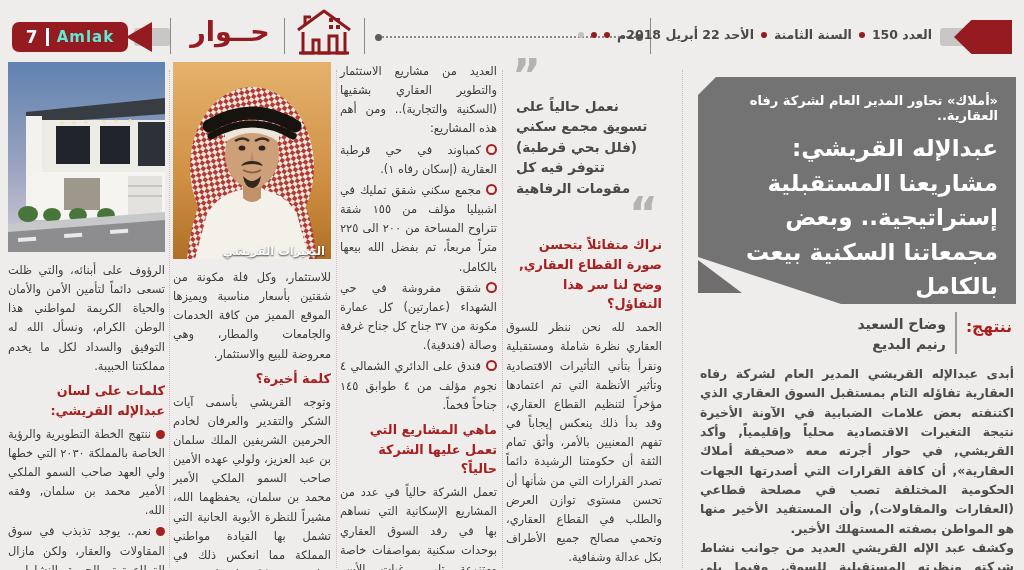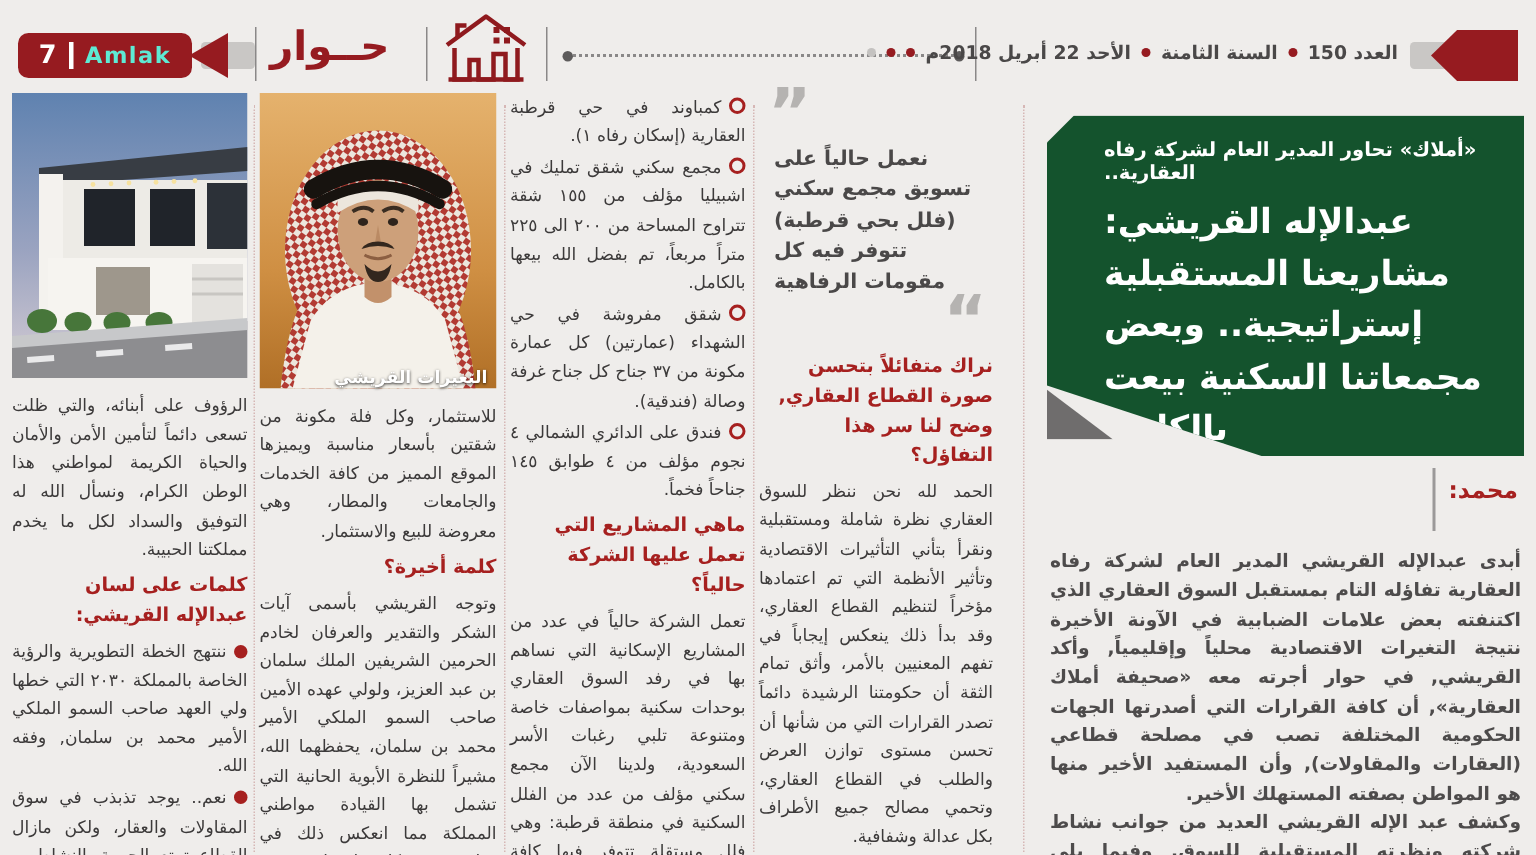--- a/index.html
+++ b/index.html
@@ -9,38 +9,38 @@
   
   .hdr-el{position:absolute;}
   .vbar{position:absolute;top:18px;width:1px;height:36px;background:#8a8888;}
   .badge{left:12px;top:22px;height:30px;width:160px;direction:ltr;}
   .badge-tab{position:absolute;left:122px;top:6px;width:36px;height:18px;background:#c9c7c5;border-radius:3px;}
   .badge-main{position:absolute;left:0;top:0;width:116px;height:30px;background:#961b20;border-radius:7px;display:flex;align-items:center;justify-content:center;gap:8px;}
   .badge-num{color:#fff;font-weight:bold;font-size:17px;}
   .badge-sep{width:3px;height:18px;background:#fff;}
   .badge-brand{color:#5eead4;font-weight:bold;font-size:15px;letter-spacing:1px;}
   .badge-arrow{position:absolute;left:114px;top:0;width:26px;height:30px;background:#961b20;clip-path:polygon(0 50%,100% 0,100% 100%);}
-  .section-title{left:180px;top:16px;width:100px;color:#961b20;font-size:27px;font-weight:bold;text-align:left;}
+  .section-title{left:180px;top:16px;width:100px;color:#961b20;font-size:27px;font-weight:bold;text-align:center;}
   .logo-box{left:296px;top:8px;}
   .dotline{left:378px;top:36px;width:262px;border-top:2px dotted #8a8888;}
   .dotline .enddot{position:absolute;top:-4px;width:7px;height:7px;border-radius:50%;background:#5d5b5b;}
   .issue-block{position:absolute;right:92px;top:27px;display:flex;align-items:center;gap:7px;direction:rtl;color:#4a4848;font-size:12.5px;font-weight:bold;white-space:nowrap;}
   .red-dot{width:6px;height:6px;border-radius:50%;background:#961b20;display:inline-block;}
   .gray-dot{width:6px;height:6px;border-radius:50%;background:#c4c2c0;display:inline-block;}
   .flag{position:absolute;right:12px;top:20px;width:72px;height:34px;direction:ltr;}
   .flag-tab{position:absolute;left:0;top:8px;width:32px;height:18px;background:#c9c7c5;border-radius:3px;}
   .flag-main{position:absolute;right:0;top:0;width:58px;height:34px;background:#961b20;clip-path:polygon(0 50%,30% 0,100% 0,100% 100%,30% 100%);}
 
   
   .colrule{position:absolute;top:70px;height:498px;width:0;border-left:1px dotted #d6b7b5;}
 
   
-  .hl-box{position:absolute;left:698px;top:77px;width:318px;height:227px;background:#14532d;
+  .hl-box{position:absolute;left:698px;top:77px;width:318px;height:227px;background:#737373;
           clip-path:polygon(18px 0,100% 0,100% 100%,143px 100%,0 180px,0 18px);
-          padding:16px 18px 0 38px;box-sizing:border-box;text-align:left;}
+          padding:16px 18px 0 38px;box-sizing:border-box;text-align:right;}
   .hl-kicker{color:#fff;font-size:13px;font-weight:bold;margin:0 0 8px;}
   .hl-title{color:#fff;font-size:23px;font-weight:bold;line-height:1.5;margin:0;}
   .hl-fold{position:absolute;left:698px;top:257px;width:44px;height:36px;background:#6f6d6d;clip-path:polygon(0 8%,100% 100%,0 100%);}
 
   
   .byline{position:absolute;left:700px;top:312px;width:312px;display:flex;align-items:flex-start;gap:9px;}
   .byline-label{color:#a6201f;font-size:15.5px;font-weight:bold;padding-top:6px;}
   .byline-rule{width:2px;height:42px;background:#9b9999;}
   .byline-names{color:#4a4848;font-size:14px;font-weight:bold;line-height:1.45;padding-top:2px;}
 
@@ -127,39 +127,44 @@
   <div class="colrule" style="left:502px;"></div>
   <div class="colrule" style="left:682px;"></div>
 
   <div class="hl-fold"></div>
   <div class="hl-box">
     <p class="hl-kicker">«أملاك» تحاور المدير العام لشركة رفاه العقارية..</p>
     <p class="hl-title">عبدالإله القريشي: مشاريعنا المستقبلية إستراتيجية.. وبعض مجمعاتنا السكنية بيعت بالكامل</p>
   </div>
 
   <div class="byline">
-    <span class="byline-label">محمد:</span>
+    <span class="byline-label">ننتهج:</span>
     <span class="byline-rule"></span>
+    <span class="byline-names">
+      <span style="display:block">وضاح السعيد</span>
+      <span style="display:block">رنيم البديع</span>
+    </span>
   </div>
 
   <div class="intro">
     <p>أبدى عبدالإله القريشي المدير العام لشركة رفاه العقارية تفاؤله التام بمستقبل السوق العقاري الذي اكتنفته بعض علامات الضبابية في الآونة الأخيرة نتيجة التغيرات الاقتصادية محلياً وإقليمياً, وأكد القريشي, في حوار أجرته معه «صحيفة أملاك العقارية», أن كافة القرارات التي أصدرتها الجهات الحكومية المختلفة تصب في مصلحة قطاعي (العقارات والمقاولات), وأن المستفيد الأخير منها هو المواطن بصفته المستهلك الأخير.</p>
     <p>وكشف عبد الإله القريشي العديد من جوانب نشاط شركته ونظرته المستقبلية للسوق, وفيما يلي مضابط الحوار:</p>
   </div>
 
   <div class="col c4">
     <div class="qmark top">”</div>
     <div class="pullquote">نعمل حالياً على تسويق مجمع سكني (فلل بحي قرطبة) تتوفر فيه كل مقومات الرفاهية</div>
     <div class="qmark bottom">“</div>
     <p class="q">نراك متفائلاً بتحسن صورة القطاع العقاري, وضح لنا سر هذا التفاؤل؟</p>
     <p class="bodytxt">الحمد لله نحن ننظر للسوق العقاري نظرة شاملة ومستقبلية ونقرأ بتأني التأثيرات الاقتصادية وتأثير الأنظمة التي تم اعتمادها مؤخراً لتنظيم القطاع العقاري، وقد بدأ ذلك ينعكس إيجاباً في تفهم المعنيين بالأمر، وأثق تمام الثقة أن حكومتنا الرشيدة دائماً تصدر القرارات التي من شأنها أن تحسن مستوى توازن العرض والطلب في القطاع العقاري، وتحمي مصالح جميع الأطراف بكل عدالة وشفافية.</p>
 
   </div>
 
   <div class="col c3">
+    <p class="bodytxt">العديد من مشاريع الاستثمار والتطوير العقاري بشقيها (السكنية والتجارية).. ومن أهم هذه المشاريع:</p>
     <p class="bodytxt"><span class="ring"></span><span>كمباوند في حي قرطبة العقارية (إسكان رفاه ١).</span></p>
     <p class="bodytxt"><span class="ring"></span><span>مجمع سكني شقق تمليك في اشبيليا مؤلف من ١٥٥ شقة تتراوح المساحة من ٢٠٠ الى ٢٢٥ متراً مربعاً، تم بفضل الله بيعها بالكامل.</span></p>
     <p class="bodytxt"><span class="ring"></span><span>شقق مفروشة في حي الشهداء (عمارتين) كل عمارة مكونة من ٣٧ جناح كل جناح غرفة وصالة (فندقية).</span></p>
     <p class="bodytxt"><span class="ring"></span><span>فندق على الدائري الشمالي ٤ نجوم مؤلف من ٤ طوابق ١٤٥ جناحاً فخماً.</span></p>
     <p class="q">ماهي المشاريع التي تعمل عليها الشركة حالياً؟</p>
     <p class="bodytxt">تعمل الشركة حالياً في عدد من المشاريع الإسكانية التي نساهم بها في رفد السوق العقاري بوحدات سكنية بمواصفات خاصة ومتنوعة تلبي رغبات الأسر السعودية، ولدينا الآن مجمع سكني مؤلف من عدد من الفلل السكنية في منطقة قرطبة: وهي فلل مستقلة تتوفر فيها كافة شروط الفخامة والخدمات الملحقة مع وجود شقق</p>
   </div>
 
   <div class="col c2">
     <div class="imgframe">

